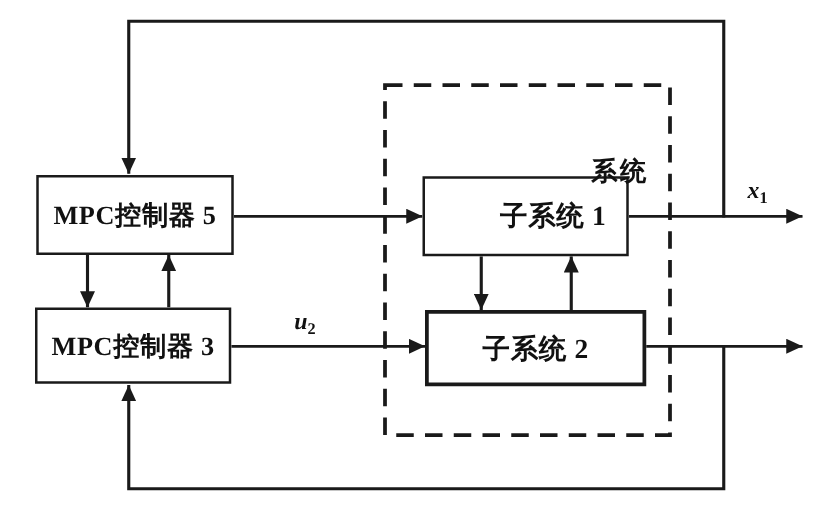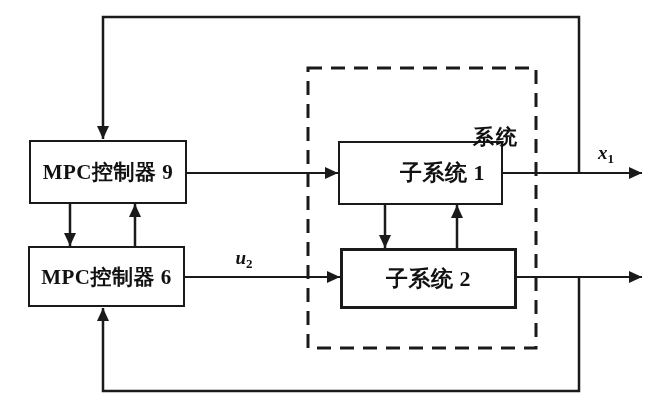--- a/index.html
+++ b/index.html
@@ -83,24 +83,24 @@
     <line x1="503" y1="277" x2="642" y2="277" stroke="#1a1a1a" stroke-width="2.2" marker-end="url(#ah)"></line>
 
     <line x1="70" y1="204" x2="70" y2="246" stroke="#1a1a1a" stroke-width="2.5" marker-end="url(#ah)"></line>
     <line x1="135" y1="246" x2="135" y2="204" stroke="#1a1a1a" stroke-width="2.5" marker-end="url(#ah)"></line>
 
     <line x1="385" y1="205" x2="385" y2="248" stroke="#1a1a1a" stroke-width="2.5" marker-end="url(#ah)"></line>
     <line x1="457" y1="248" x2="457" y2="205" stroke="#1a1a1a" stroke-width="2.5" marker-end="url(#ah)"></line>
   </svg>
 
   <div class="box b-mpc1">
-    <span>MPC控制器 9</span>
+    <span>MPC控制器 5</span>
   </div>
   <div class="box b-mpc2">
-    <span>MPC控制器 6</span>
+    <span>MPC控制器 3</span>
   </div>
 
   <div class="box b-sub1">
     <span>子系统 1</span>
   </div>
   <div class="box b-sub2">
     <span>子系统 2</span>
   </div>
 
   <div class="sys-label">系统</div>

